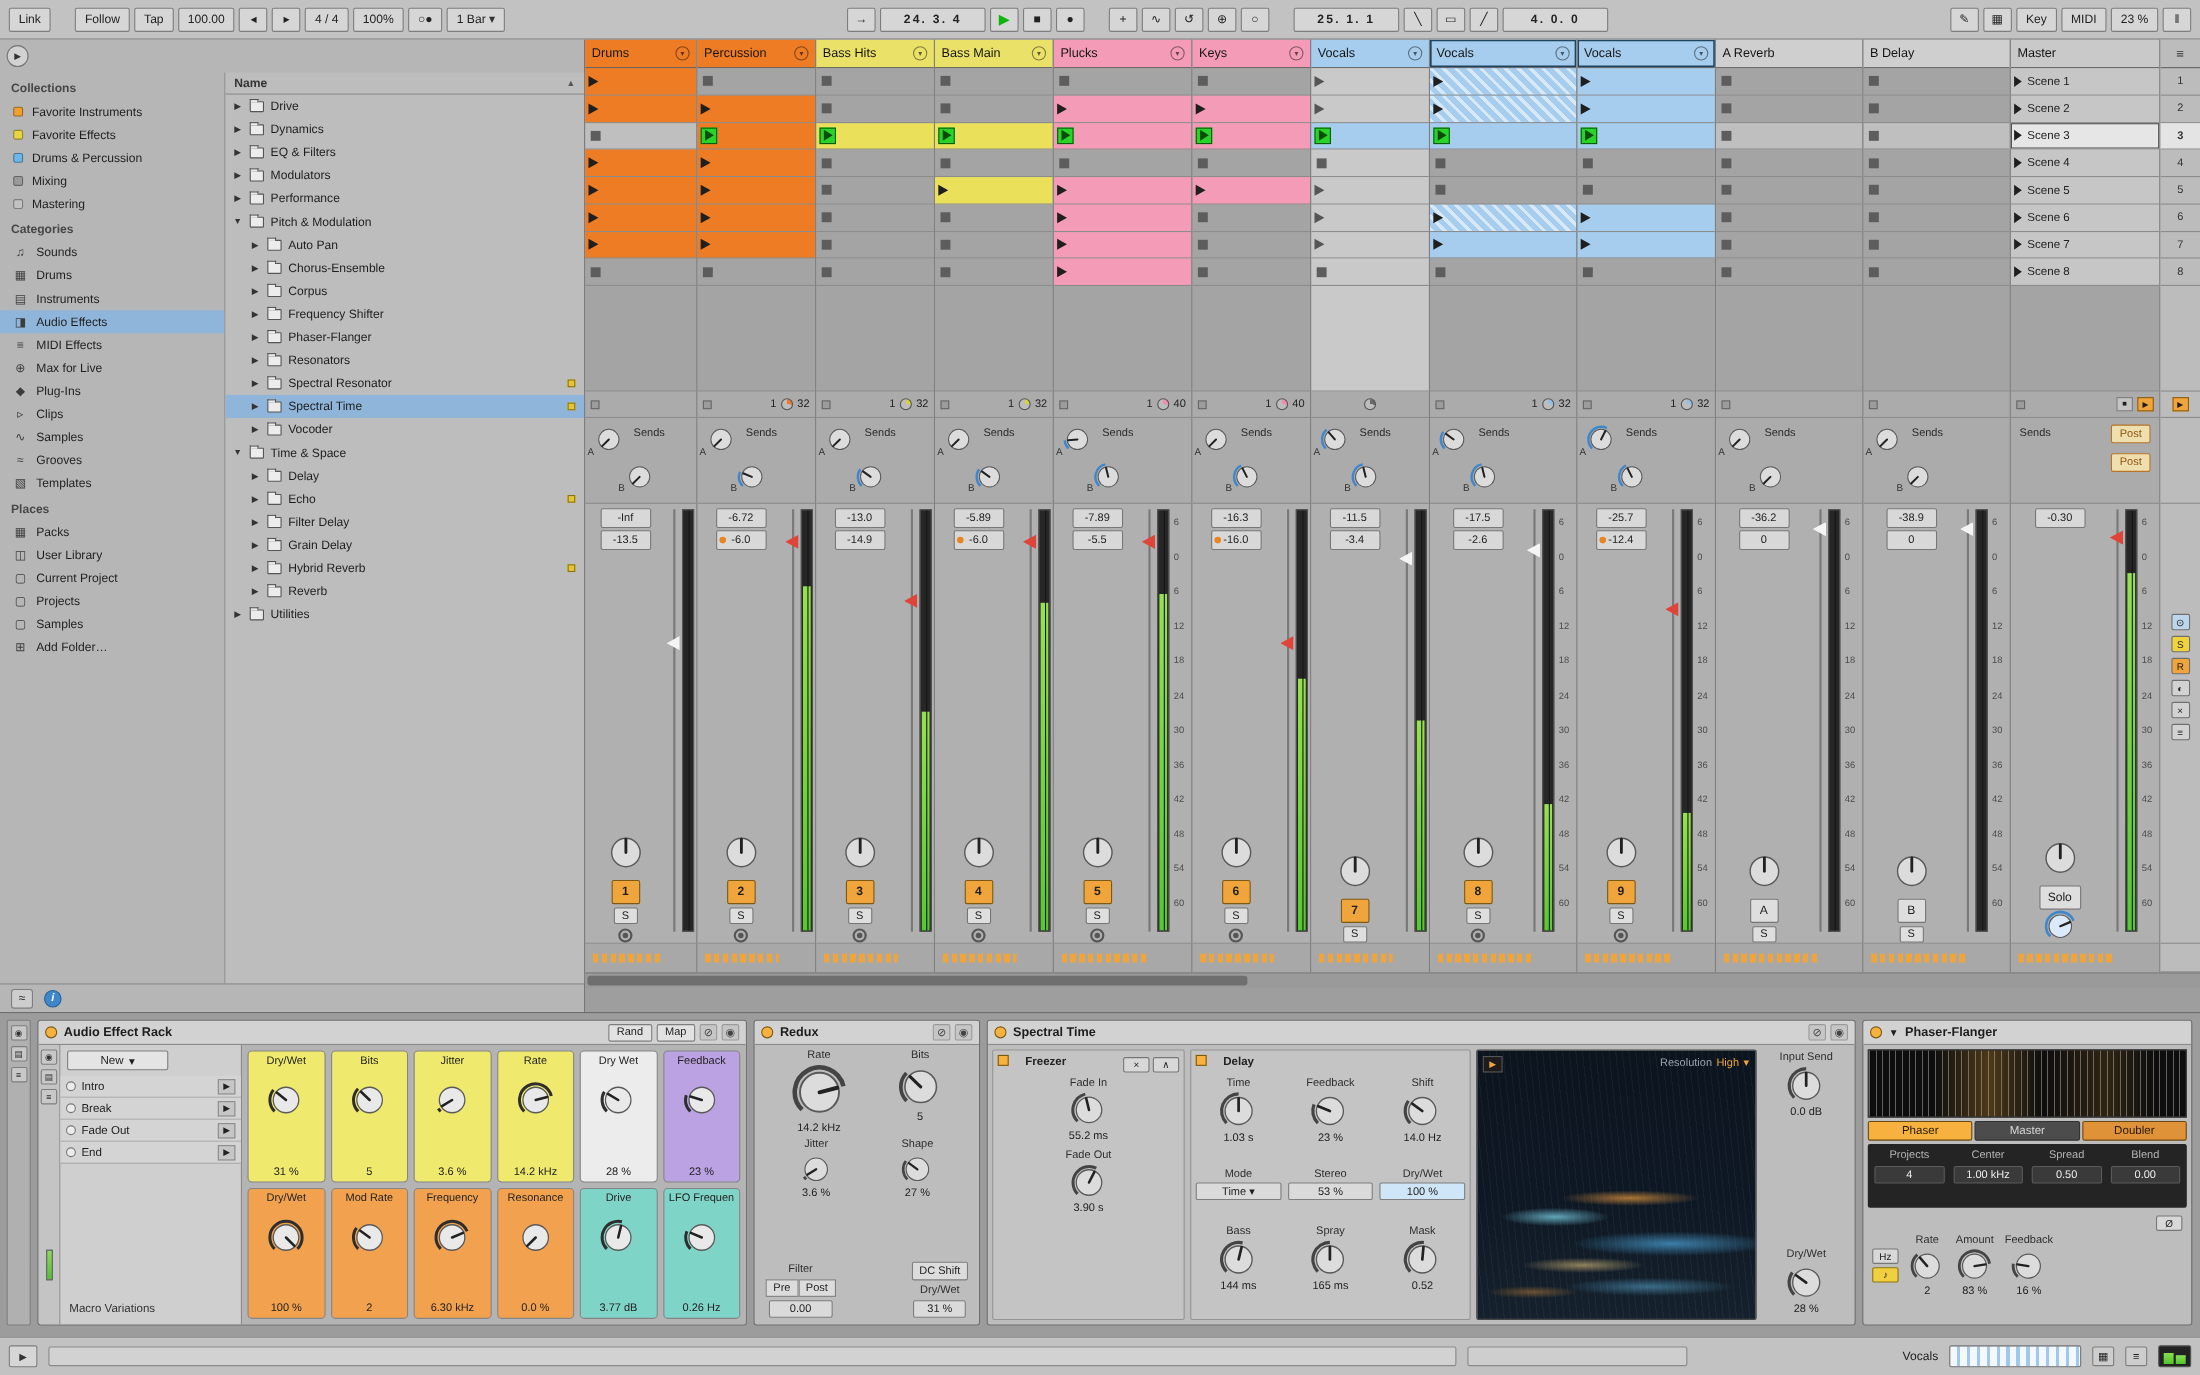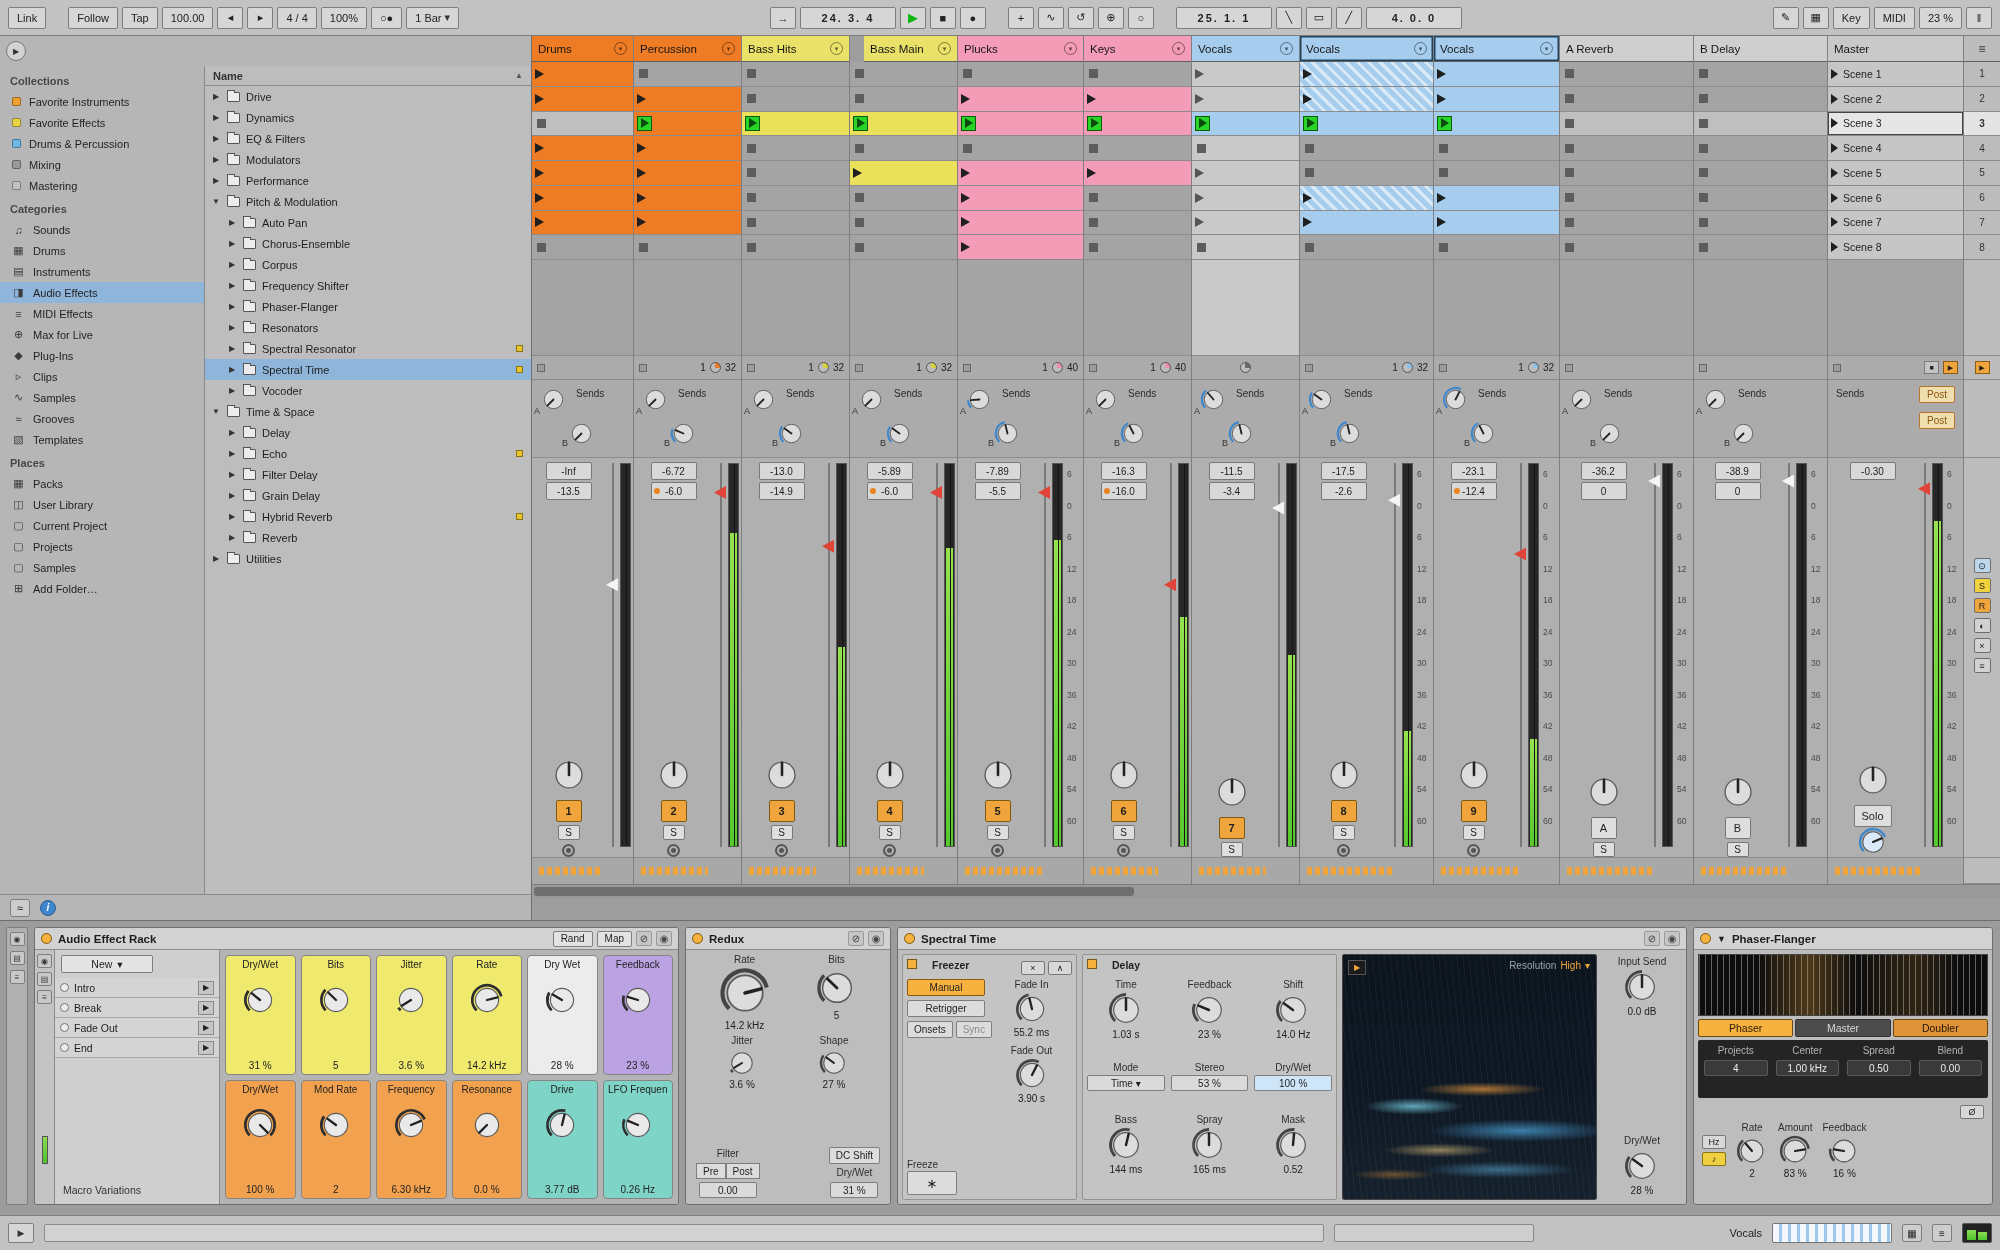--- a/index.html
+++ b/index.html
@@ -727,21 +727,21 @@
                   <div class="fill" style="height: 52%;"></div>
                   <div class="mid"></div>
                 </div>
               </div>
             </div>
             <div class="t-dashes">
               <div class="dashbar"></div>
             </div>
           </div>
           <div class="track" style="width: 108px;">
-            <div class="t-header" style="background: rgb(234, 226, 104); margin-left: 14px;">
+            <div class="t-header" style="background: rgb(234, 226, 104);">
               <span class="tname">Bass Main</span>
               <span class="circ">▾</span>
             </div>
             <div class="t-clips">
               <div class="slot">
                 <div class="stop-sq"></div>
               </div>
               <div class="slot">
                 <div class="stop-sq"></div>
               </div>
@@ -1225,21 +1225,21 @@
               <span class="sends-label" style="position: absolute; left: 44px; top: 8px;">Sends</span>
               <svg width="27" height="27" viewBox="0 0 44 44" style="position: absolute; left: 36px; top: 40px;">
                 <circle cx="22" cy="22" r="15" fill="#dcdcdc" stroke="#5a5a5a" stroke-width="1.5"></circle>
                 <path d="M 8.6 35.4 A 19 19 0 0 1 13.4 5.1" fill="none" stroke="#3f87cc" stroke-width="3.5"></path>
                 <line x1="22" y1="22" x2="15.6" y2="9.5" stroke="#222" stroke-width="3" stroke-linecap="round"></line>
               </svg>
               <span class="send-letter" style="position: absolute; left: 30px; top: 58px;">B</span>
             </div>
             <div class="t-mixer">
               <div class="m-left">
-                <div class="disp">-23.1</div>
+                <div class="disp">-25.7</div>
                 <div class="disp">-12.4<span class="adot"></span></div>
                 <div class="spacer"></div>
                 <svg width="38" height="38" viewBox="0 0 44 44">
                   <circle cx="22" cy="22" r="15" fill="#dcdcdc" stroke="#5a5a5a" stroke-width="1.5"></circle>
                   <line x1="22" y1="22" x2="22.0" y2="8.0" stroke="#222" stroke-width="3" stroke-linecap="round"></line>
                 </svg>
                 <div class="numbox">9</div>
                 <div class="sbox">S</div>
                 <div class="armc"></div>
               </div>
@@ -1837,32 +1837,20 @@
         <div class="st-panel" style="width:175px">
           <div class="st-sechead">
             <span class="chk"></span>
             <span class="sl">Freezer</span>
             <span class="st-fz-icons" style="margin-left:auto">
               <span class="minibtn">×</span>
               <span class="minibtn">∧</span>
             </span>
           </div>
           <div class="st-fz-main">
-            <div class="st-fz-left">
-              <div class="btn amber">Manual</div>
-              <div class="btn">Retrigger</div>
-              <div style="display:flex;gap:3px">
-                <div class="btn" style="flex:1">Onsets</div>
-                <div class="btn dim" style="flex:1">Sync</div>
-              </div>
-              <div class="st-freeze">
-                <div class="plabel" style="text-align:left">Freeze</div>
-                <div class="freeze-btn">∗</div>
-              </div>
-            </div>
             <div class="st-fz-right">
               <div class="plabel">Fade In</div>
               <span class="kslot">
                   <svg width="34" height="34" viewBox="0 0 44 44">
                     <circle cx="22" cy="22" r="15" fill="#dcdcdc" stroke="#5a5a5a" stroke-width="1.5"></circle>
                     <path d="M 8.6 35.4 A 19 19 0 0 1 17.6 3.5" fill="none" stroke="#444" stroke-width="3.5"></path>
                     <line x1="22" y1="22" x2="18.7" y2="8.4" stroke="#222" stroke-width="3" stroke-linecap="round"></line>
                   </svg>
                 </span>
               <div class="pval">55.2 ms</div>

